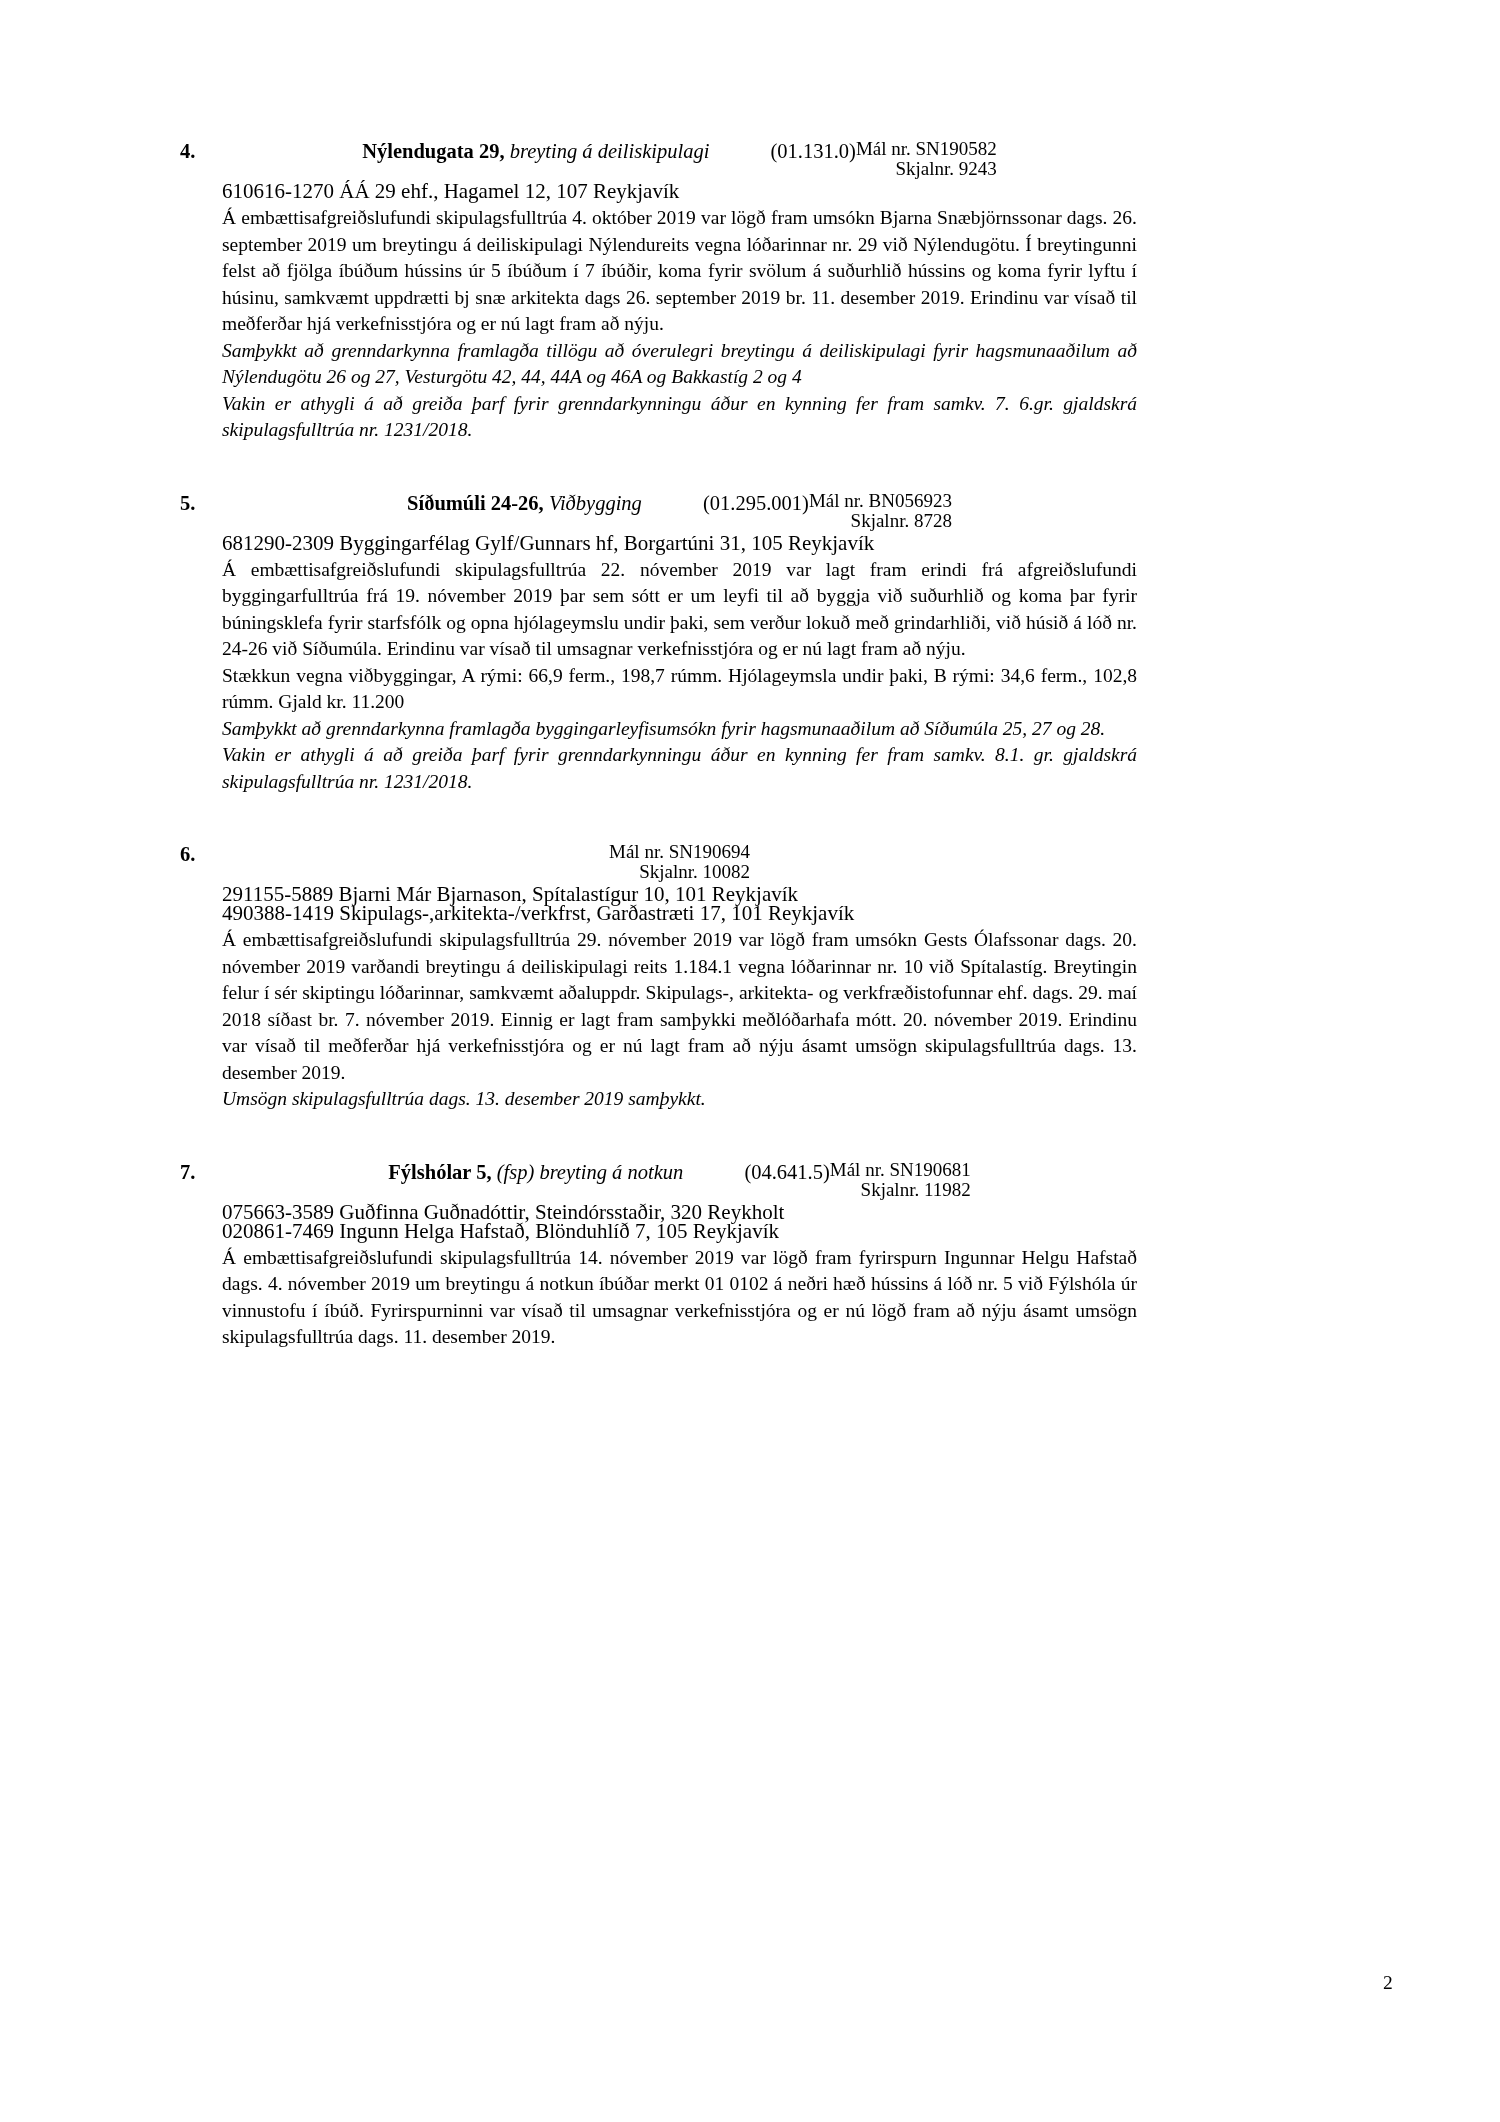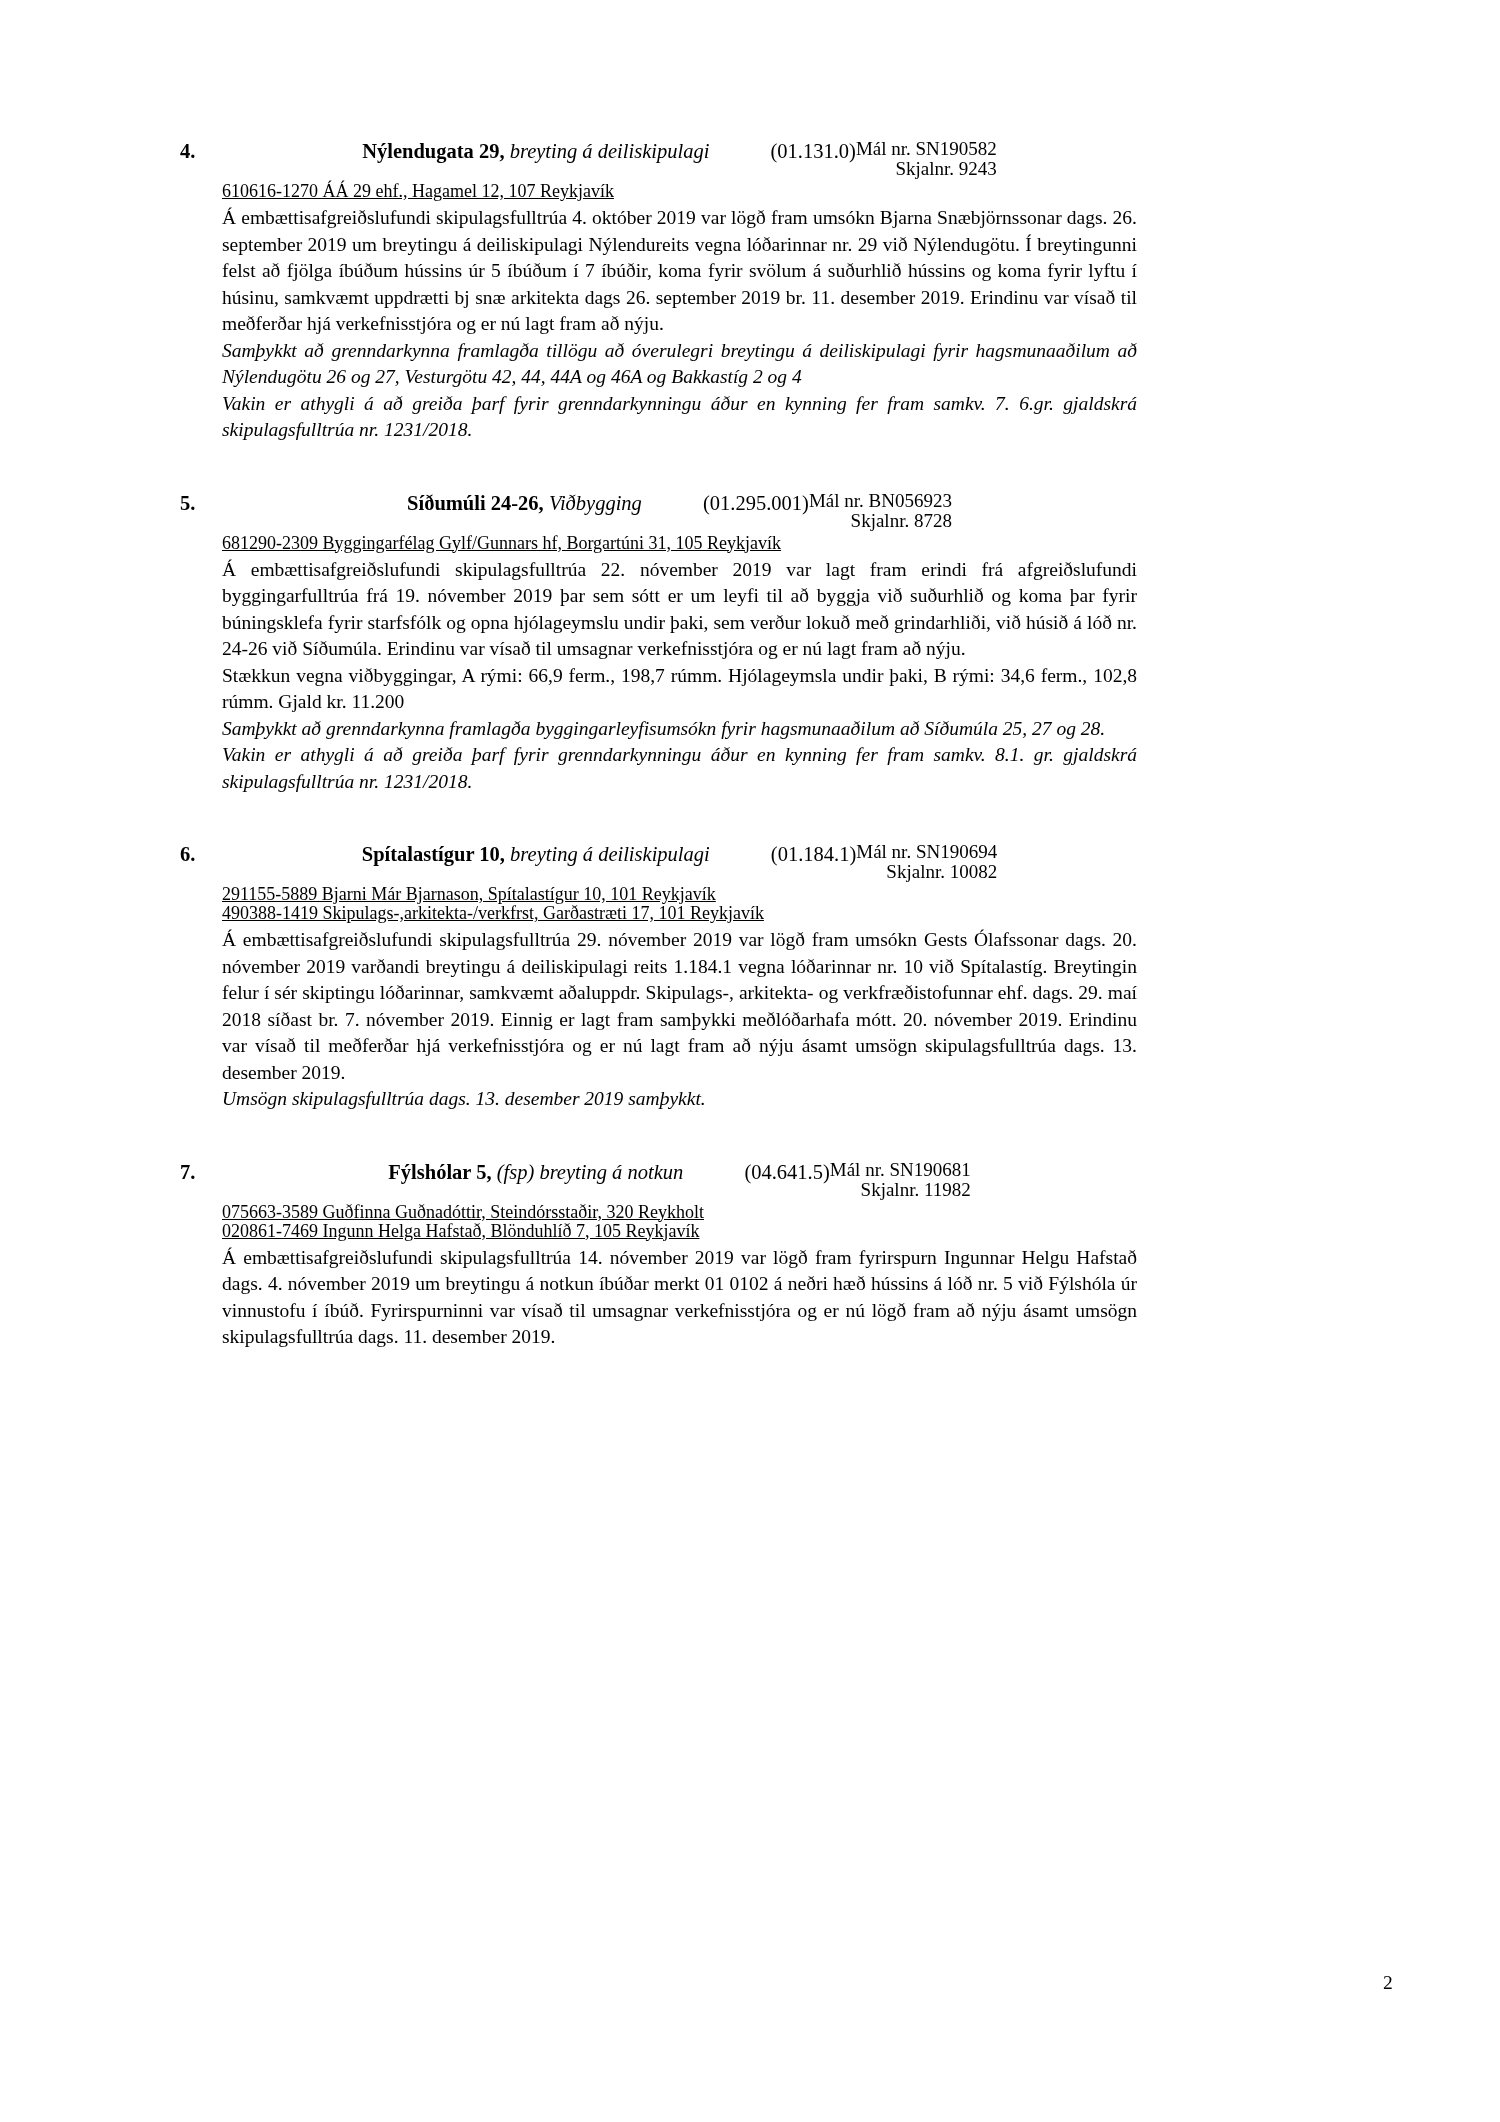--- a/index.html
+++ b/index.html
@@ -46,24 +46,23 @@
   .t-italic { font-style: italic; }
   .t-code { margin-left: 56px; }
   .case-info {
     text-align: right;
     font-size: 19px;
     line-height: 20px;
     white-space: nowrap;
     margin-top: 1px;
   }
   .addresses {
-    font-size: 18px;
+    font-size: 21px;
     line-height: 19px;
     margin: 3px 0 4px 0;
-    text-decoration: underline;
   }
   .par {
     margin: 0;
     font-size: 19.5px;
     line-height: 26.5px;
     text-align: justify;
   }
   .par.italic { font-style: italic; }
   .page-number {
     position: absolute;
@@ -117,25 +116,20 @@
       </div>
       <p class="par">Á embættisafgreiðslufundi skipulagsfulltrúa 22. nóvember 2019 var lagt fram erindi frá afgreiðslufundi byggingarfulltrúa frá 19. nóvember 2019 þar sem sótt er um leyfi til að byggja við suðurhlið og koma þar fyrir búningsklefa fyrir starfsfólk og opna hjólageymslu undir þaki, sem verður lokuð með grindarhliði, við húsið á lóð nr. 24-26 við Síðumúla. Erindinu var vísað til umsagnar verkefnisstjóra og er nú lagt fram að nýju.</p>
       <p class="par">Stækkun vegna viðbyggingar, A rými: 66,9 ferm., 198,7 rúmm. Hjólageymsla undir þaki, B rými: 34,6 ferm., 102,8 rúmm. Gjald kr. 11.200</p>
       <p class="par italic">Samþykkt að grenndarkynna framlagða byggingarleyfisumsókn fyrir hagsmunaaðilum að Síðumúla 25, 27 og 28.</p>
       <p class="par italic">Vakin er athygli á að greiða þarf fyrir grenndarkynningu áður en kynning fer fram samkv. 8.1. gr. gjaldskrá skipulagsfulltrúa nr. 1231/2018.</p>
     </section>
 
     <section class="item">
       <span class="item-num">6.</span>
       <div class="item-header">
-        <div class="title-line">
-          <span class="t-bold">Spítalastígur 10,</span>
-          <span class="t-italic">breyting á deiliskipulagi</span>
-          <span class="t-code">(01.184.1)</span>
-        </div>
         <div class="case-info">
           <div>Mál nr. SN190694</div>
           <div>Skjalnr. 10082</div>
         </div>
       </div>
       <div class="addresses">
         <div>291155-5889 Bjarni Már Bjarnason, Spítalastígur 10, 101 Reykjavík</div>
         <div>490388-1419 Skipulags-,arkitekta-/verkfrst, Garðastræti 17, 101 Reykjavík</div>
       </div>
       <p class="par">Á embættisafgreiðslufundi skipulagsfulltrúa 29. nóvember 2019 var lögð fram umsókn Gests Ólafssonar dags. 20. nóvember 2019 varðandi breytingu á deiliskipulagi reits 1.184.1 vegna lóðarinnar nr. 10 við Spítalastíg. Breytingin felur í sér skiptingu lóðarinnar, samkvæmt aðaluppdr. Skipulags-, arkitekta- og verkfræðistofunnar ehf. dags. 29. maí 2018 síðast br. 7. nóvember 2019. Einnig er lagt fram samþykki meðlóðarhafa mótt. 20. nóvember 2019. Erindinu var vísað til meðferðar hjá verkefnisstjóra og er nú lagt fram að nýju ásamt umsögn skipulagsfulltrúa dags. 13. desember 2019.</p>

